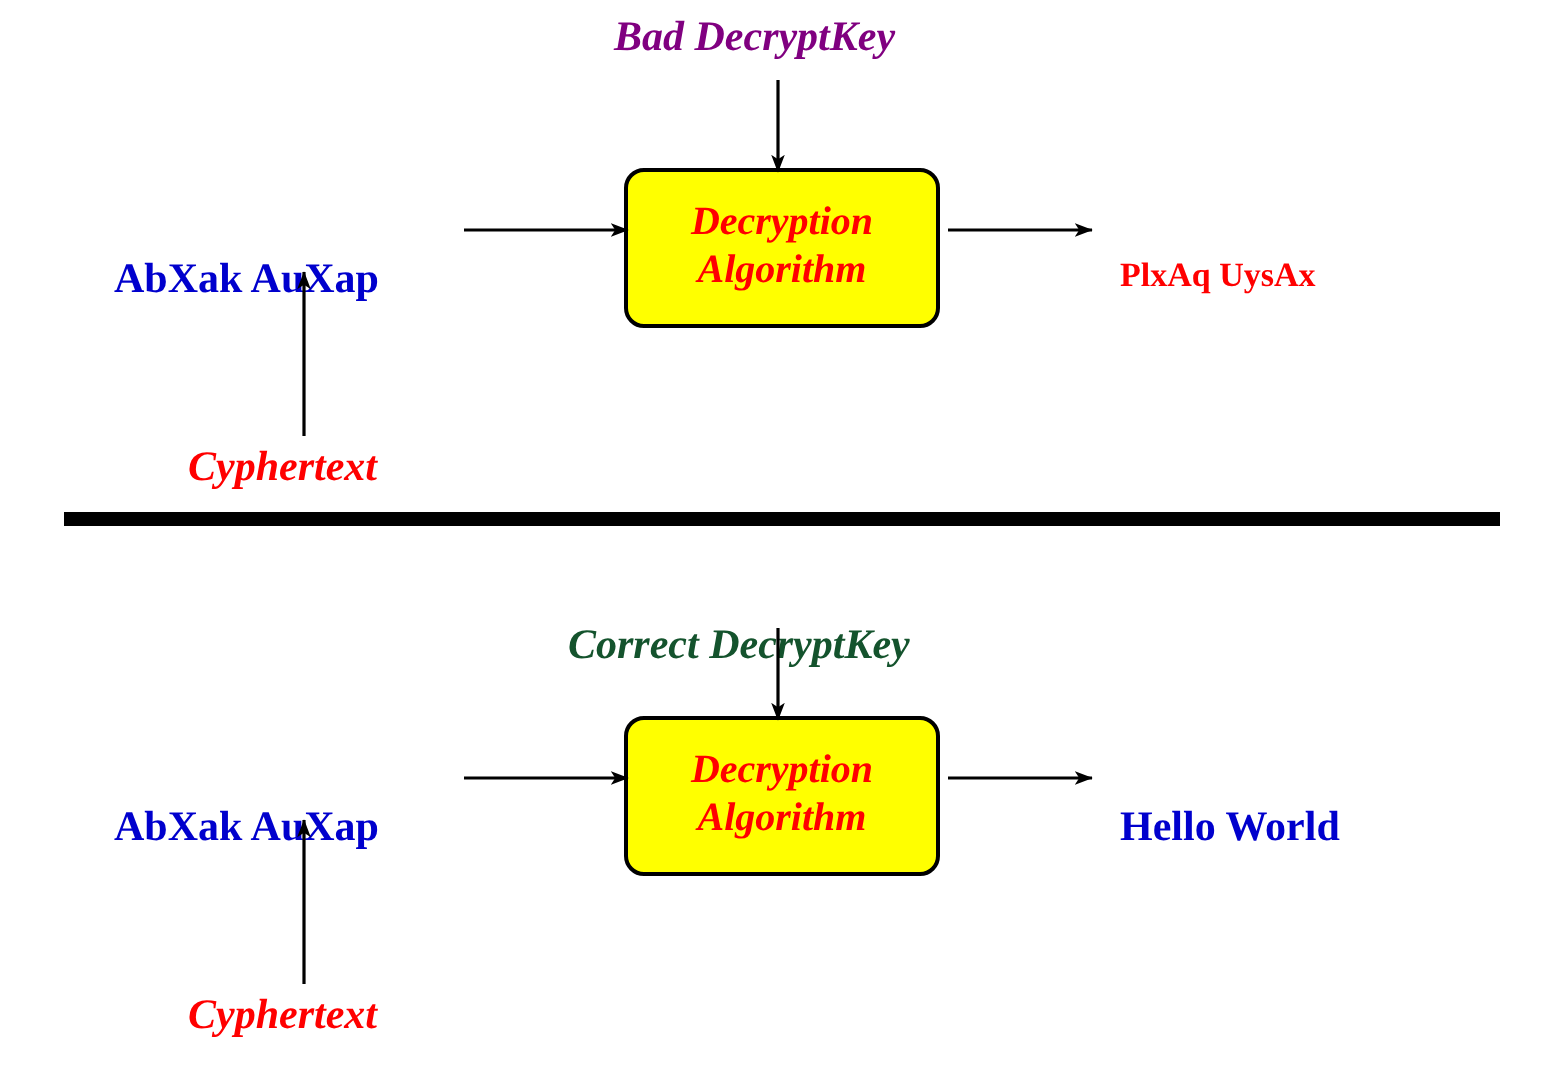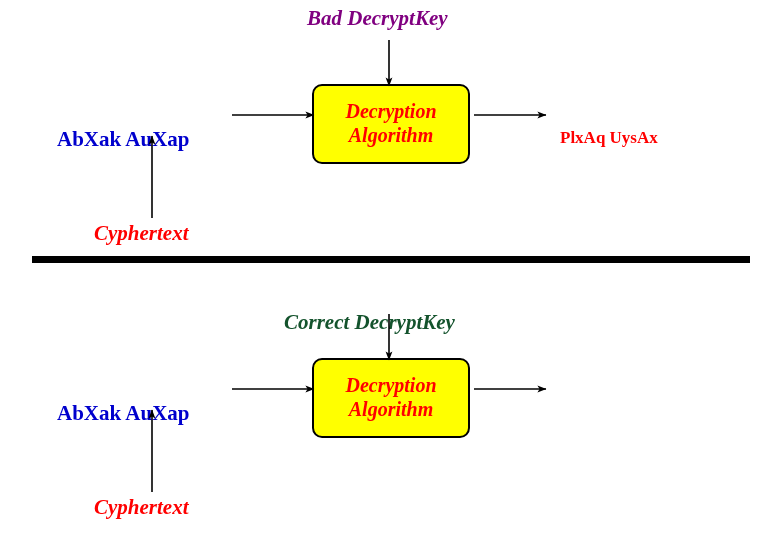--- a/index.html
+++ b/index.html
@@ -87,20 +87,21 @@
 
   <div class="lbl serif-bold" style="left:57px; top:377px; font-size:21px; color:#0000cd;">AbXak AuXap</div>
 
   <div class="lbl serif-bolditalic" style="left:94px; top:497px; font-size:21px; color:#ff0000;">Cyphertext</div>
 
   <div class="algo-box" style="left:312px; top:358px;">
     <span>Decryption</span>
     <span>Algorithm</span>
   </div>
 
+  <div class="lbl serif-bold" style="left:560px; top:377px; font-size:21px; color:#0000cd;">Hello World</div>
 
   <svg id="wires" viewBox="0 0 778 537">
     <defs>
       <marker id="ah" markerWidth="10" markerHeight="10" refX="8.6" refY="4" orient="auto" markerUnits="userSpaceOnUse">
         <path d="M0,0.6 L9,4 L0,7.4 L2.2,4 Z" fill="#000000"></path>
       </marker>
     </defs>
 
     <line x1="389" y1="40" x2="389" y2="86" stroke="#000000" stroke-width="1.6" marker-end="url(#ah)"></line>
     <line x1="232" y1="115" x2="314" y2="115" stroke="#000000" stroke-width="1.6" marker-end="url(#ah)"></line>

